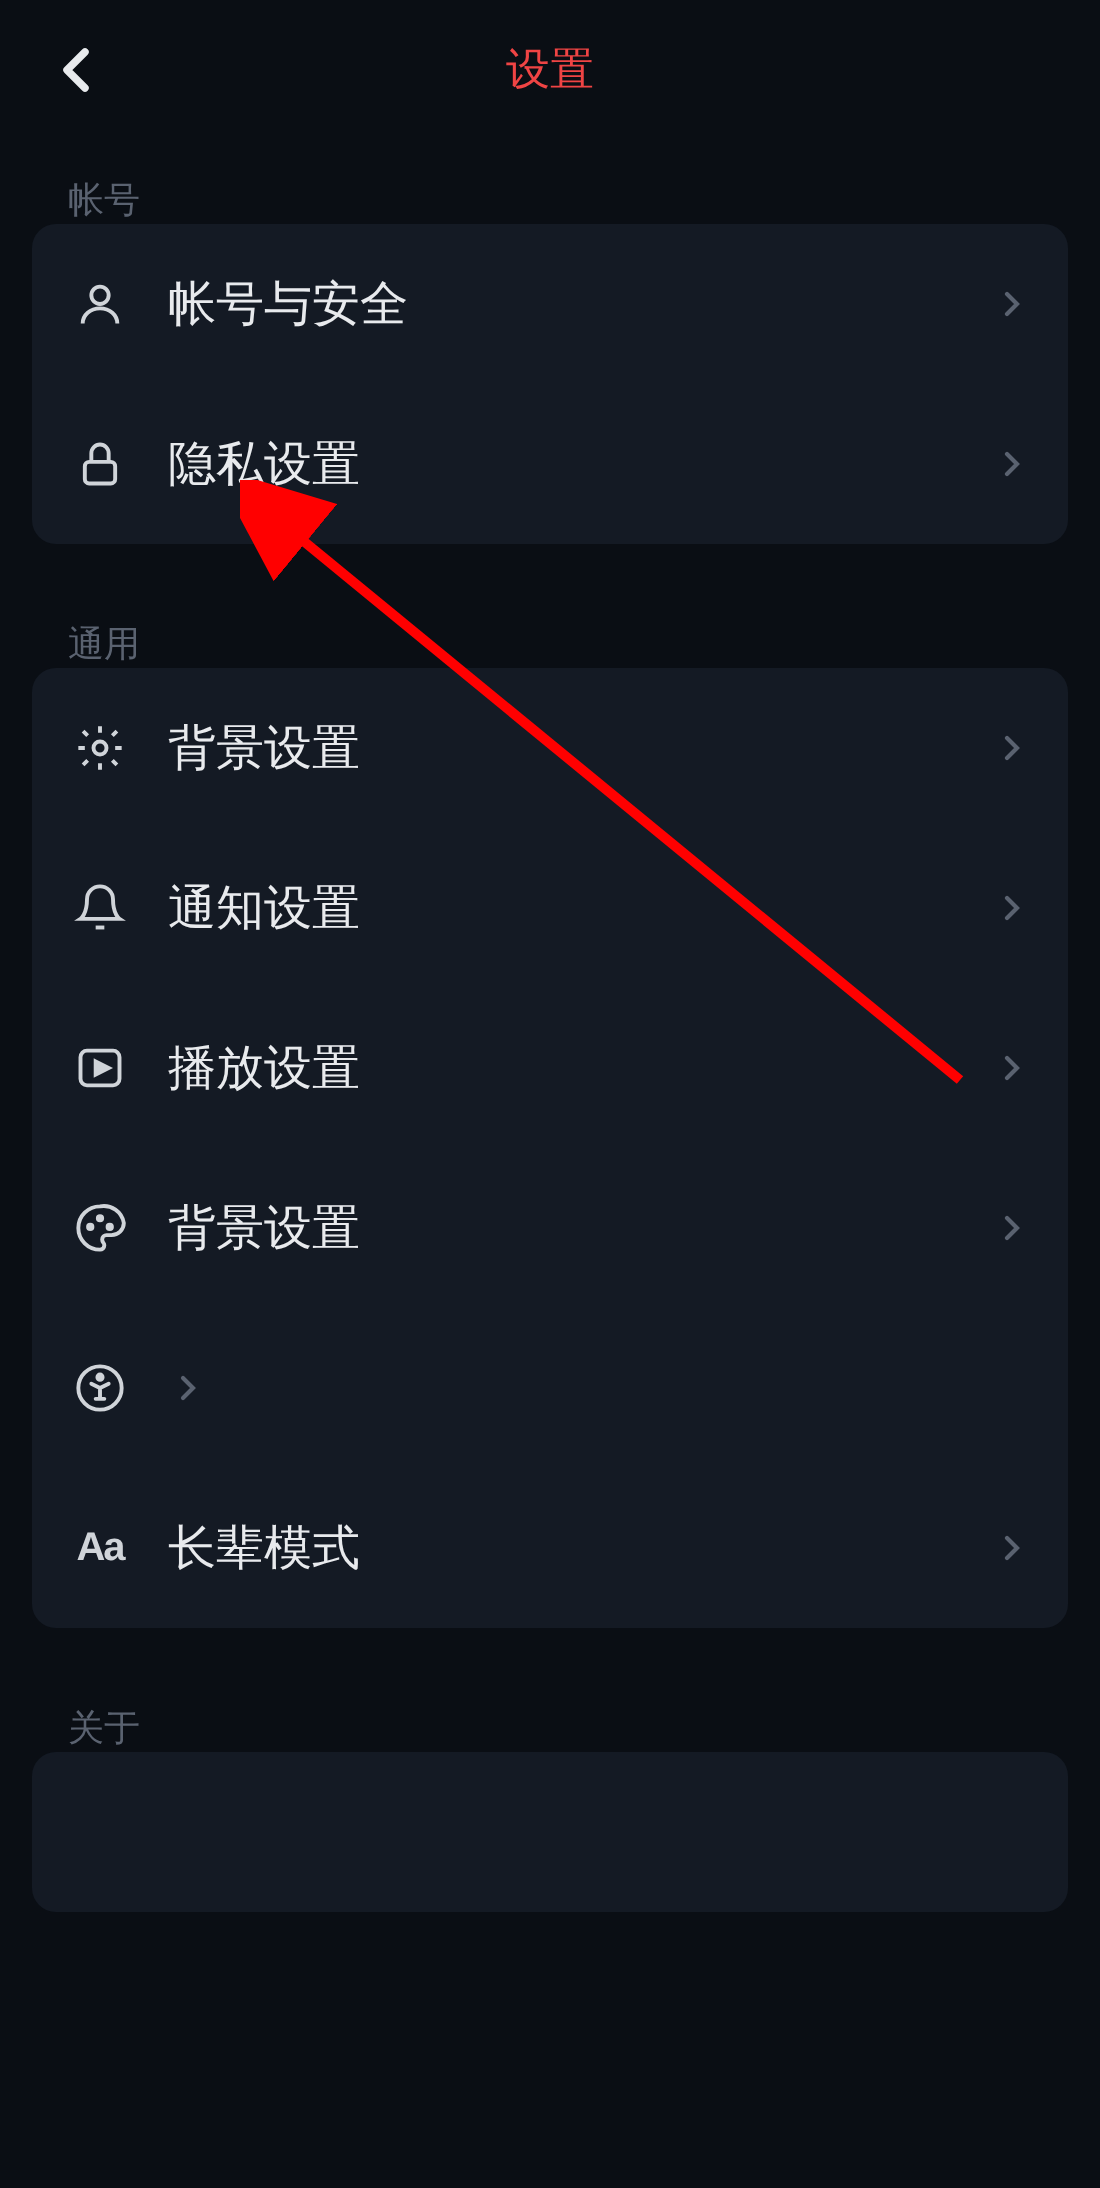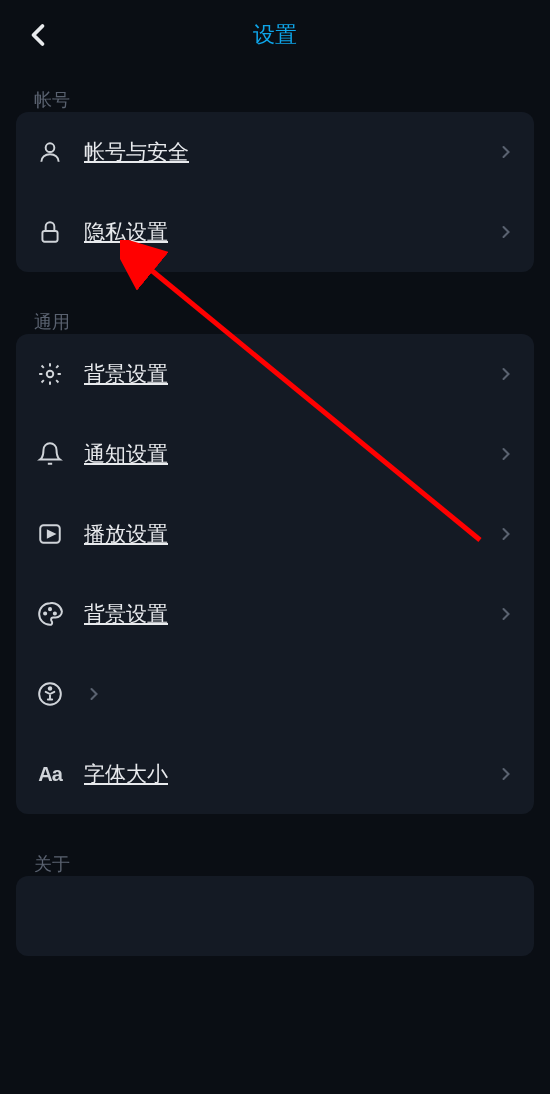--- a/index.html
+++ b/index.html
@@ -32,21 +32,21 @@
       width: 36px;
       height: 36px;
       display: flex;
       align-items: center;
       justify-content: center;
       cursor: pointer;
     }
     .header-title {
       font-size: 22px;
       font-weight: 500;
-      color: #0ea5e9;
+      color: #ef4444;
     }
     .section-title {
       font-size: 18px;
       color: #5a6270;
       padding: 18px 34px 0;
     }
     .settings-group {
       margin: 0 16px 20px;
       background: #141a24;
       border-radius: 12px;
@@ -67,24 +67,23 @@
       justify-content: center;
       margin-right: 18px;
       flex-shrink: 0;
     }
     .item-icon svg {
       width: 26px;
       height: 26px;
     }
     .item-label {
       flex: 1;
-      font-size: 21px;
+      font-size: 24px;
       color: #e8eaed;
       font-weight: 400;
-      text-decoration: underline;
     }
     .chevron {
       width: 20px;
       height: 20px;
       display: flex;
       align-items: center;
       justify-content: center;
       flex-shrink: 0;
     }
     .aa-icon {
@@ -214,21 +213,21 @@
     <div class="chevron">
       <svg viewBox="0 0 24 24" fill="none" stroke="#5a6270" stroke-width="2.5" stroke-linecap="round">
           <polyline points="9 18 15 12 9 6"></polyline>
         </svg>
     </div>
   </div>
   <div class="settings-item">
     <div class="item-icon">
       <span class="aa-icon">Aa</span>
     </div>
-    <div class="item-label">字体大小</div>
+    <div class="item-label">长辈模式</div>
     <div class="chevron">
       <svg viewBox="0 0 24 24" fill="none" stroke="#5a6270" stroke-width="2.5" stroke-linecap="round">
           <polyline points="9 18 15 12 9 6"></polyline>
         </svg>
     </div>
   </div>
 </div>
 
 <div class="section-title">关于</div>
 <div class="settings-group">

